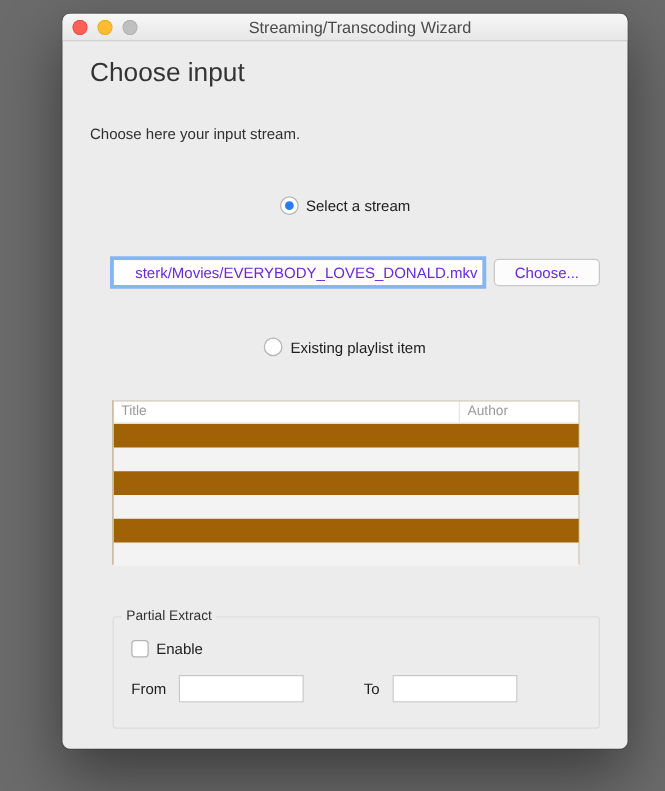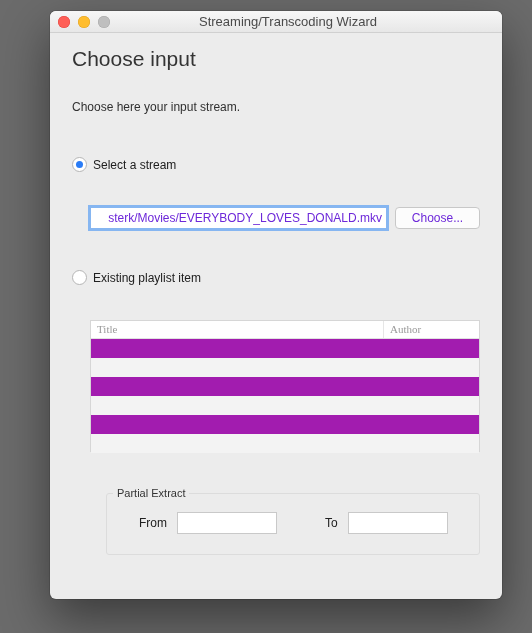--- a/index.html
+++ b/index.html
@@ -29,21 +29,21 @@
   .title { font-size:13px; color:#4a4a4a; }
   .content {
     flex:1; padding:14px 22px 16px 22px;
     display:flex; flex-direction:column;
     position:relative;
     color:#202020;
     gap:25px;
   }
   h1 { margin:0 0 4px 0; font-weight:400; font-size:21px; color:#343434; }
   .sub { font-size:12px; color:#303030; margin-bottom:14px; }
-  .radio-line { display:flex; align-items:center; gap:6px; font-size:12px; margin:4px 0;}
+  .radio-line { display:flex; align-items:center; gap:6px; font-size:12px; margin:4px 0;justify-content:center;}
   .radio {
     width:15px;height:15px; border-radius:50%; border:1px solid #b5b5b5;
     background:#fff; display:flex; align-items:center; justify-content:center;
     flex:0 0 auto;
   }
   .radio.selected::after{
     content:""; width:7px;height:7px; border-radius:50%; background:#2a7cf6;
   }
   .stream-row { display:flex; gap:8px; margin:6px 0 12px 18px; align-items:center;}
   .stream-input {
@@ -53,34 +53,33 @@
     outline:3px solid #86b6f1; outline-offset:-1px;
     text-align:right;
   }
   .mac-btn {
     height:22px; background:#fcfcfc; border:1px solid #c8c8c8; border-radius:4px;
     font-size:12px; padding:0 14px; color:#6d28d9; cursor:default;
     display:inline-flex; align-items:center; justify-content:center;
   }
   .choose-btn { width:85px;}
   .playlist {
-    margin:6px 0 0 18px;
-    border:1px solid #d6d6d6; background:#a21caf; height:132px;
+    margin:6px 16px 0 18px;
+    border:1px solid #d6d6d6; background:#a16207; height:132px;
     position:relative;
-    font-family:Liberation Serif, serif;
   }
   .ph-header { display:flex; height:18px; background:#fff; border-bottom:1px solid #e1e1e1;}
   .ph-h { flex:1; padding:2px 6px; font-size:11px; color:#9a9a9a; border-right:1px solid #e6e6e6;}
   .ph-h:last-child{ flex:0 0 95px; border-right:none;}
   .ph-rows { }
   .ph-row { height:19px; }
   .ph-row:nth-child(even){ background:#f3f3f3; }
   .partial {
-    margin:16px 0 0 34px; border:1px solid #dcdcdc; background:#ececec;
-    border-radius:3px; padding:18px 14px 20px 32px; position:relative;
+    margin:16px 0 0 18px; border:1px solid #dcdcdc; background:#ececec;
+    border-radius:3px; padding:18px 14px 20px 14px; position:relative;
   }
   .partial .legend {
     position:absolute; top:-7px; left:6px; background:#ececec; padding:0 4px;
     font-size:11px; color:#333;
   }
   .cb-line { display:flex; align-items:center; gap:6px; font-size:12px; margin-bottom:14px;}
   .cb {
     width:14px; height:14px; border-radius:3px; background:#fff; border:1px solid #b5b5b5;
     flex:0 0 auto;
   }
@@ -141,20 +140,24 @@
           <div class="ph-row"></div>
           <div class="ph-row"></div>
           <div class="ph-row"></div>
           <div class="ph-row"></div>
           <div class="ph-row"></div>
         </div>
       </div>
 
       <div class="partial">
         <div class="legend">Partial Extract</div>
+        <div class="cb-line">
+          <div class="cb"></div>
+          <span>Enable</span>
+        </div>
         <div class="ft">
           <span>From</span>
           <input value="" style="">
           <span style="width:28px"></span>
           <span>To</span>
           <input value="" style="">
         </div>
       </div>
 
       <div class="sep"></div>

